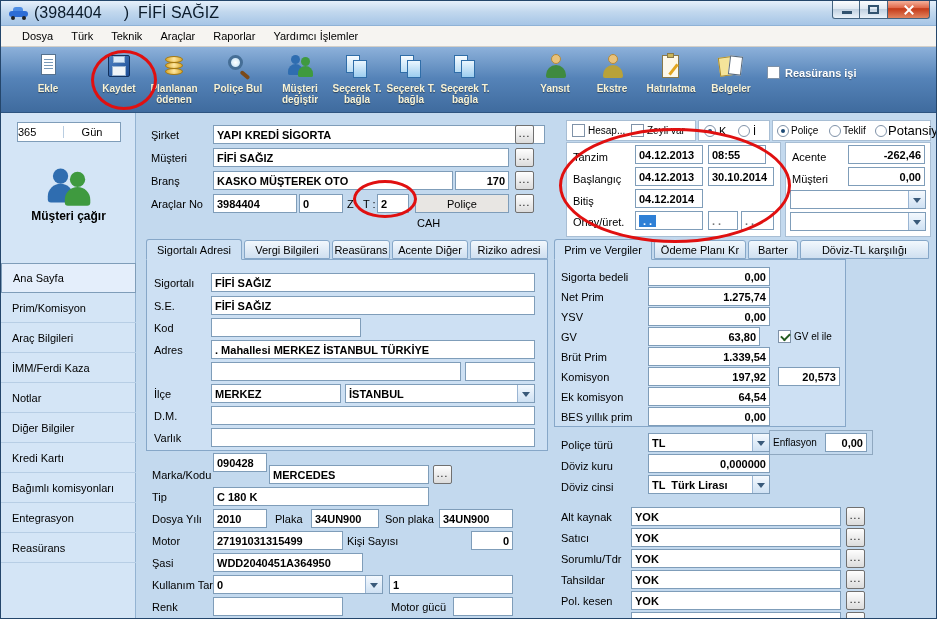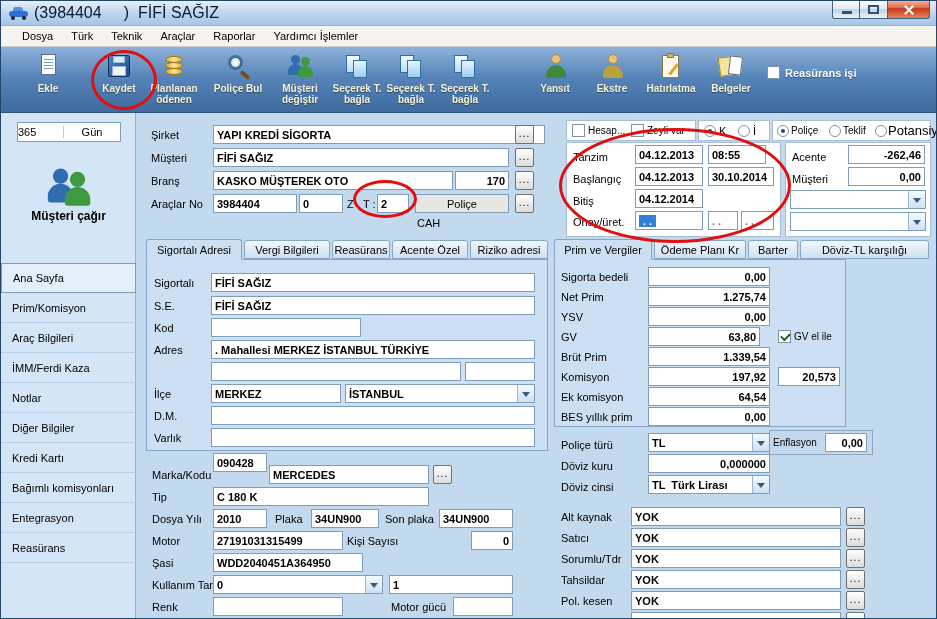--- a/index.html
+++ b/index.html
@@ -309,21 +309,21 @@
   <div class="l" style="left:791px;top:146px">Acente</div>
   <div class="f num" style="left:847px;top:144px;width:77px">-262,46</div>
   <div class="l" style="left:791px;top:168px">Müşteri</div>
   <div class="f num" style="left:847px;top:166px;width:77px">0,00</div>
   <div class="f cmb" style="left:789px;top:189px;width:136px"></div>
   <div class="f cmb" style="left:789px;top:211px;width:136px"></div>
 
   <div class="tab sel" style="left:145px;width:96px">Sigortalı Adresi</div>
   <div class="tab" style="left:243px;width:86px">Vergi Bilgileri</div>
   <div class="tab" style="left:331px;width:58px">Reasürans</div>
-  <div class="tab" style="left:391px;width:76px">Acente Özel</div>
+  <div class="tab" style="left:391px;width:76px">Acente Diğer</div>
   <div class="tab" style="left:469px;width:78px">Riziko adresi</div>
   <div class="panel" style="left:145px;top:258px;width:402px;height:192px"></div>
 
   <div class="l" style="left:153px;top:272px">Sigortalı</div>
   <div class="f" style="left:210px;top:272px;width:324px">FİFİ SAĞIZ</div>
   <div class="l" style="left:153px;top:295px">S.E.</div>
   <div class="f" style="left:210px;top:295px;width:324px">FİFİ SAĞIZ</div>
   <div class="l" style="left:153px;top:317px">Kod</div>
   <div class="f" style="left:210px;top:317px;width:150px"></div>
   <div class="l" style="left:153px;top:339px">Adres</div>

